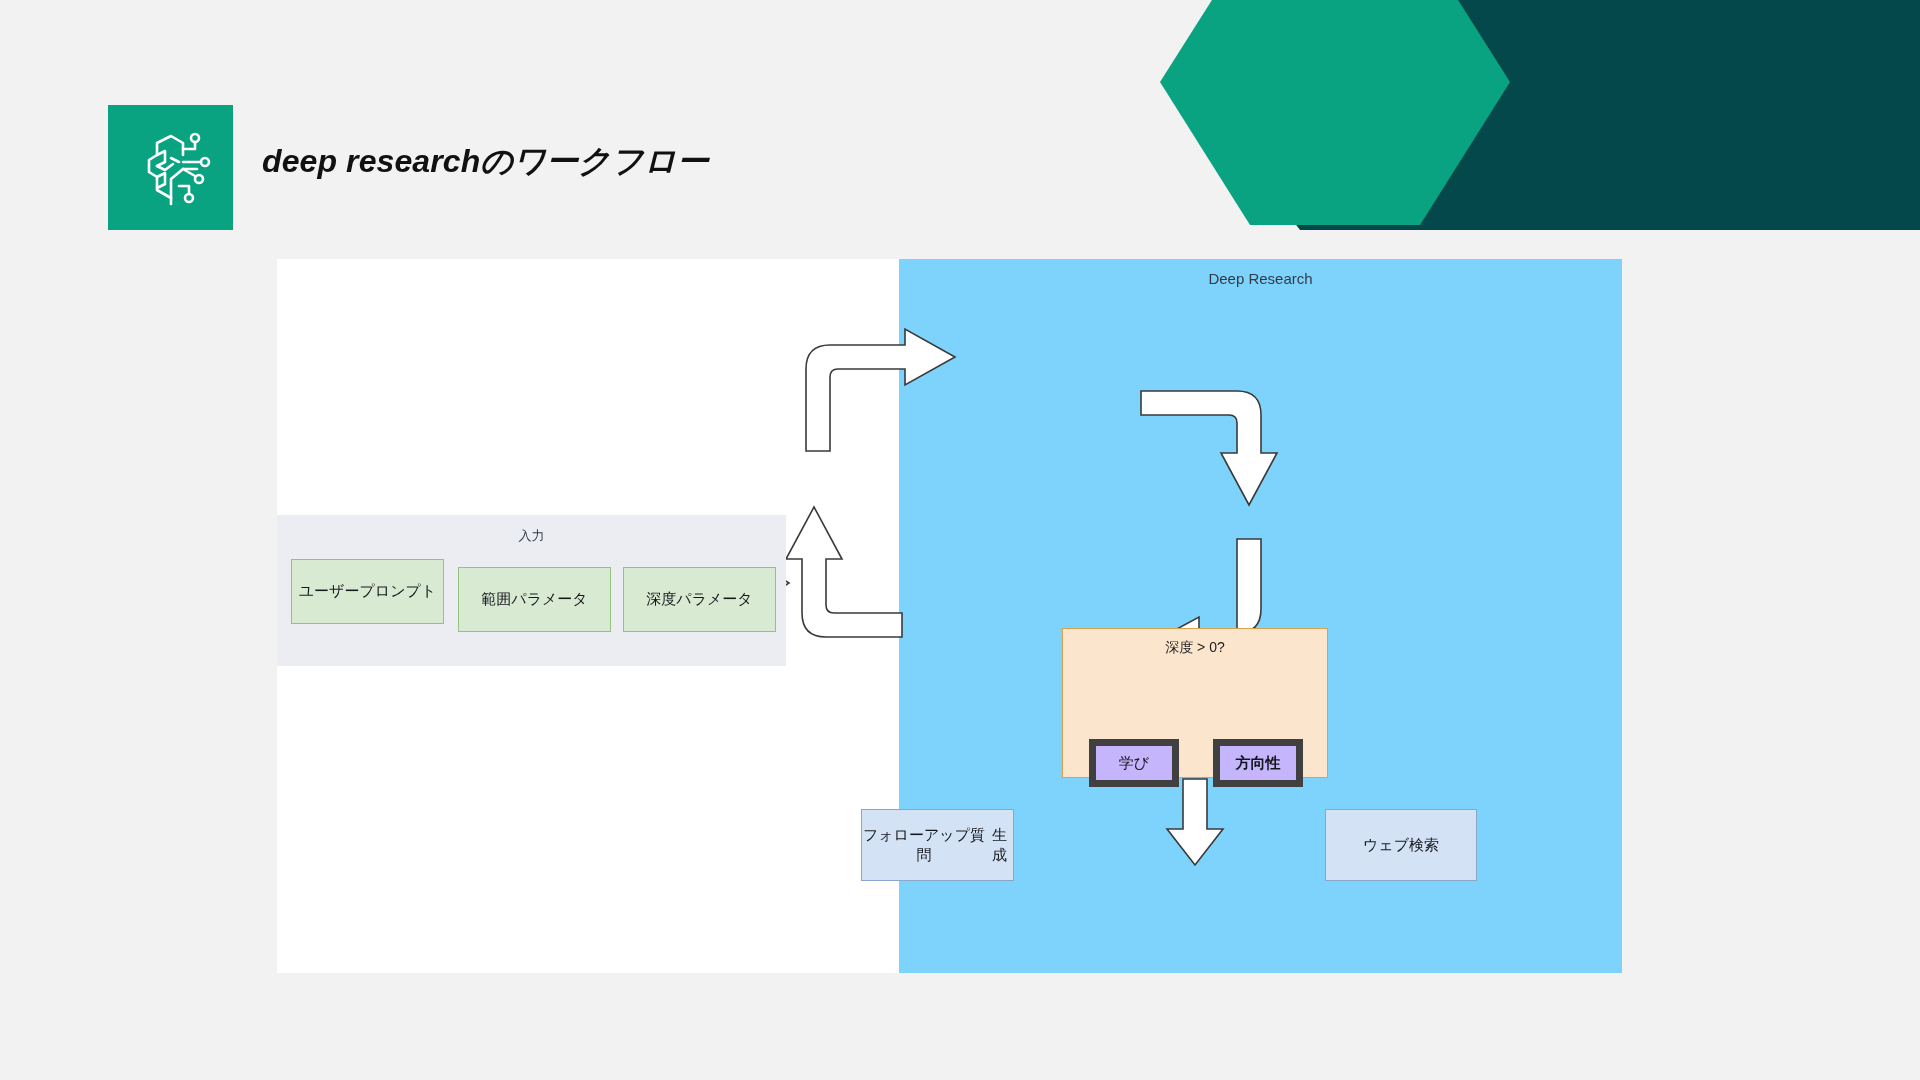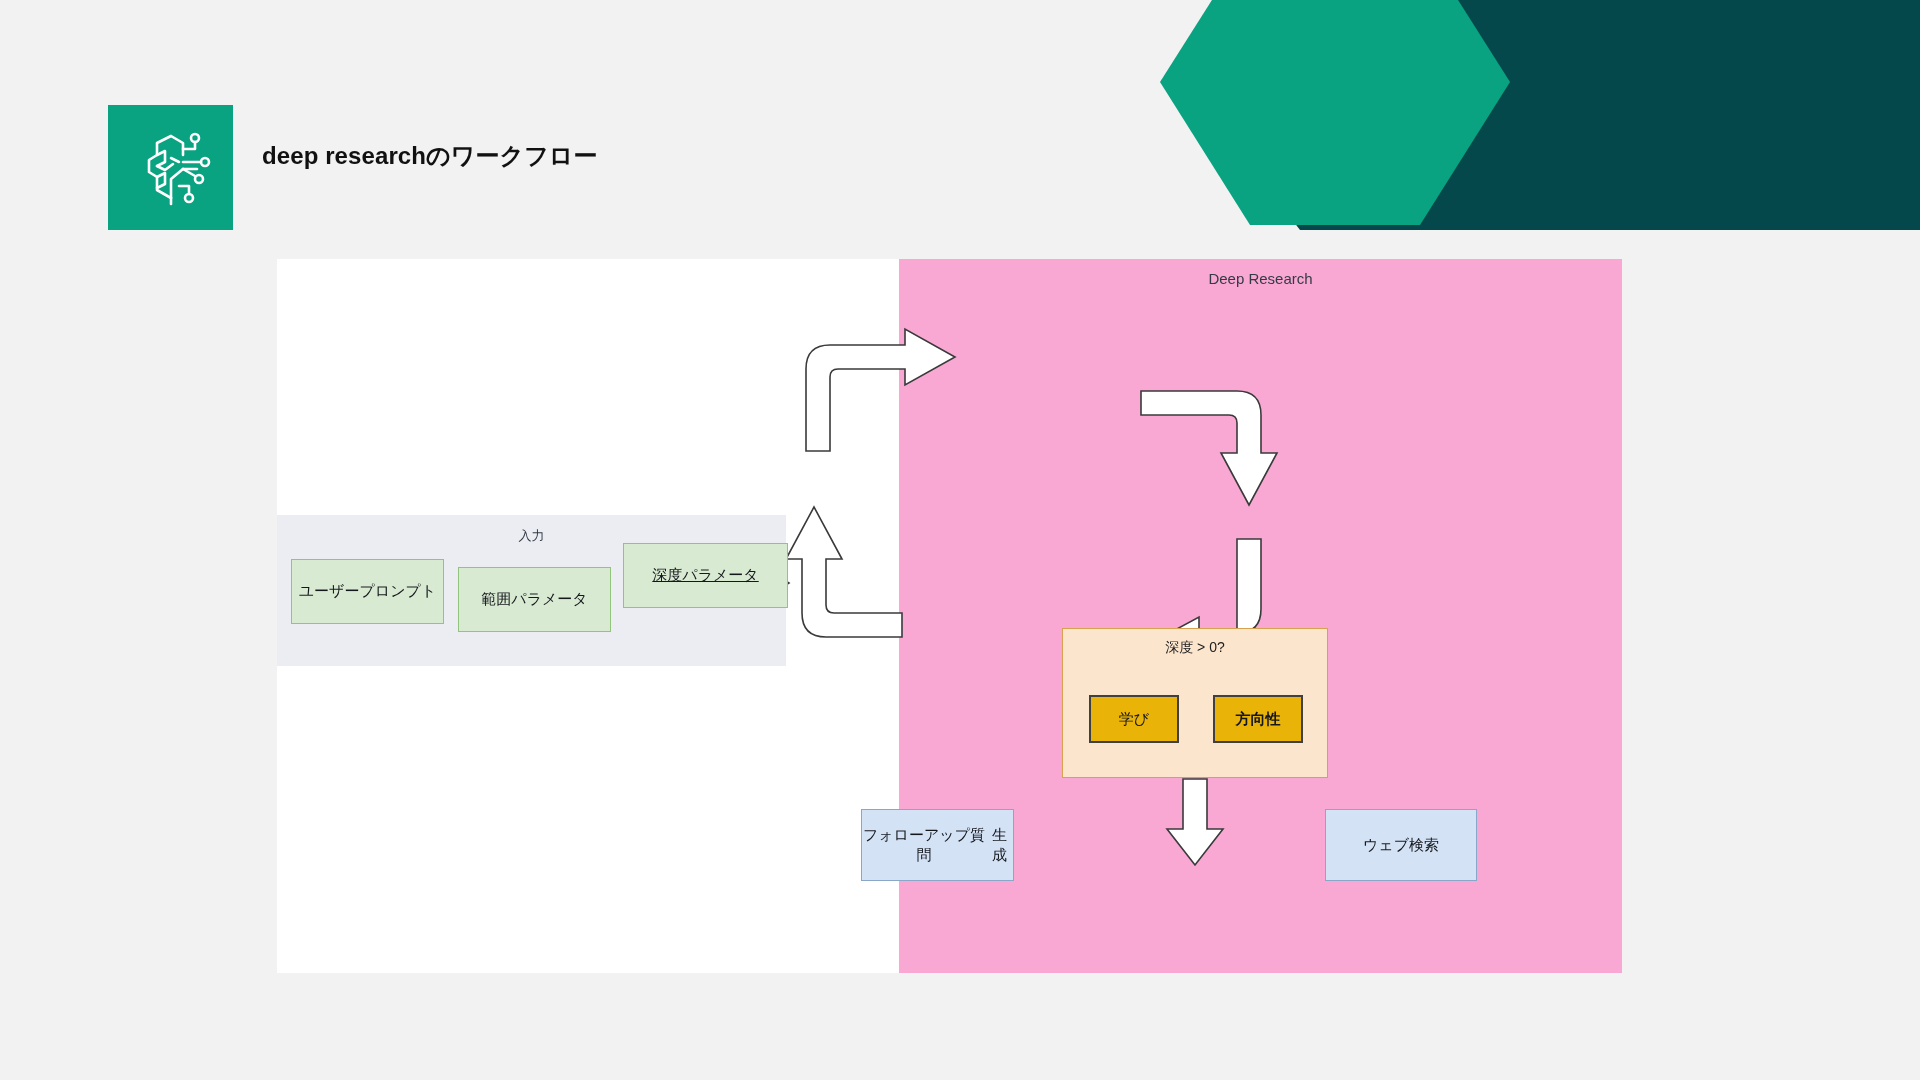--- a/index.html
+++ b/index.html
@@ -44,25 +44,26 @@
     display: flex;
     align-items: center;
     justify-content: center;
   }
   .logo-tile svg { display: block; }
 
   .page-title {
     position: absolute;
     left: 262px;
     top: 140px;
-    font-size: 24px;
+    font-size: 32px;
     font-weight: 700;
     color: #111111;
     letter-spacing: 0.1px;
     white-space: nowrap;
+    font-style: italic;
   }
 
   
   .diagram {
     position: absolute;
     left: 277px;
     top: 259px;
     width: 1345px;
     height: 714px;
   }
@@ -73,21 +74,21 @@
     width: 622px;
     height: 714px;
     background: #ffffff;
   }
   .panel-right {
     position: absolute;
     left: 622px;
     top: 0;
     width: 723px;
     height: 714px;
-    background: #f9a8d4;
+    background: #7dd3fc;
   }
   .panel-right-label {
     position: absolute;
     left: 0;
     top: 11px;
     width: 723px;
     text-align: center;
     font-size: 15px;
     color: #333a45;
   }
@@ -106,22 +107,23 @@
   }
   .node-blue {
     background: #d4e2f6;
     border: 1px solid #8aa7c9;
   }
   .node-green {
     background: #d9ead3;
     border: 1px solid #93c47d;
   }
   .node-purple {
-    background: #eab308;
-    border: 2px solid #404040;
+    background: #c4b5fd;
+    border: 7px solid #404040;
+    margin-top: 44px;
   }
 
   
   .group-input {
     position: absolute;
     left: 0;
     top: 256px;
     width: 509px;
     height: 151px;
     background: #ebedf3;
@@ -246,21 +248,21 @@
   </div>
 
   <div class="node node-green" style="left:14px; top:300px; width:153px; height:65px;">
     <span>ユーザープロンプト</span>
   </div>
 
   <div class="node node-green" style="left:181px; top:300px; width:153px; height:65px;margin-top:8px;">
     <span>範囲パラメータ</span>
   </div>
 
-  <div class="node node-green" style="left:346px; top:284px; width:165px; height:65px;text-decoration:underline;">
+  <div class="node node-green" style="left:346px; top:308px; width:153px; height:65px;">
     <span>深度パラメータ</span>
   </div>
 
   <div class="node node-blue" style="left:847px; top:396px; width:154px; height:72px;">
     <span>SEPRクエリ生成</span>
   </div>
 
   <div class="node node-blue" style="left:1048px; top:550px; width:152px; height:72px;">
     <span>ウェブ検索</span>
   </div>

